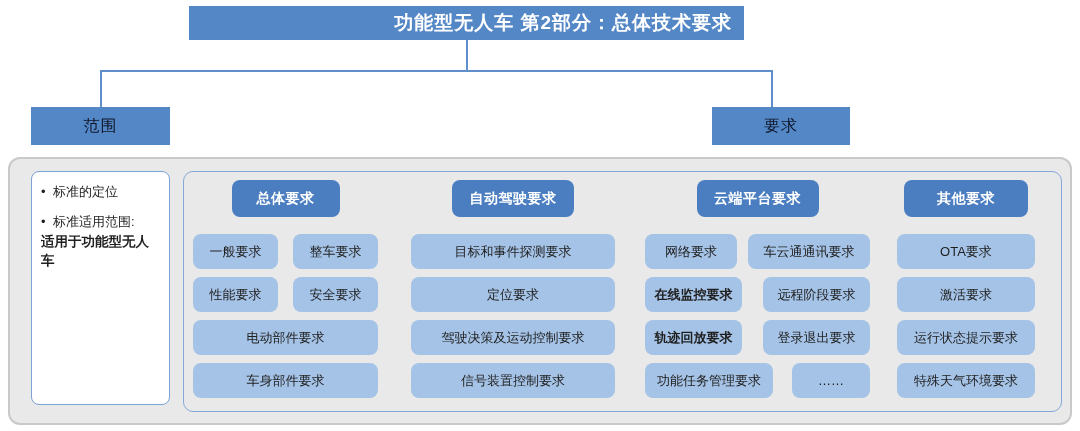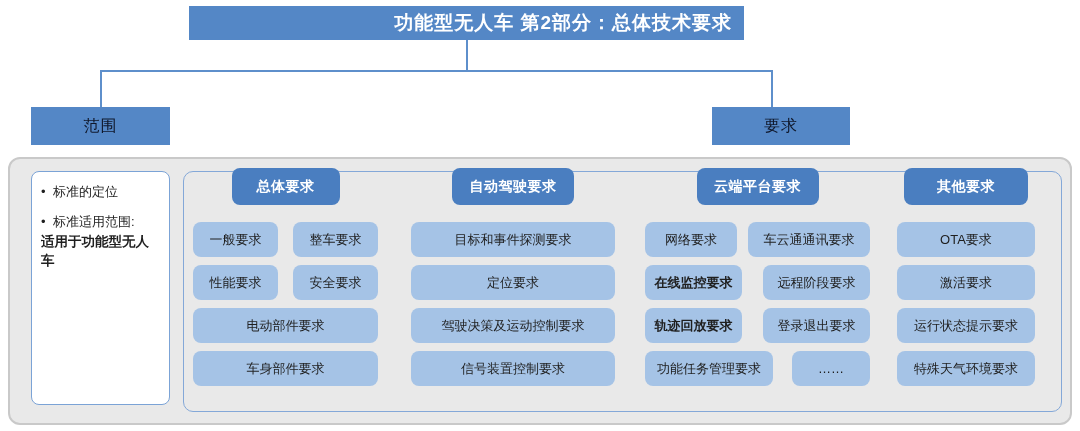--- a/index.html
+++ b/index.html
@@ -50,21 +50,21 @@
     padding:11px 9px;color:var(--text_dark);font-size:13px;line-height:18px;
   }
   .bullet-line{display:flex;margin-bottom:12px;}
   .bullet-line .dot{width:12px;flex:0 0 12px;}
   .scope-card .emphasis{display:block;font-weight:bold;font-size:13.5px;line-height:19px;margin-top:1px;}
 
   .inner-panel{
     position:absolute;left:183px;top:171px;width:879px;height:241px;
     border:1px solid var(--inner_border);border-radius:10px;background:transparent;
   }
-  .col{position:absolute;top:168px;display:flex;flex-direction:column;align-items:center;}
+  .col{position:absolute;top:180px;display:flex;flex-direction:column;align-items:center;}
   .col1{left:193px;width:185px;}
   .col2{left:411px;width:204px;}
   .col3{left:645px;width:225px;}
   .col4{left:897px;width:138px;}
   .pill{
     height:37px;border-radius:8px;background:var(--pill_blue);color:#ffffff;
     font-weight:bold;font-size:14px;display:flex;align-items:center;justify-content:center;
     margin-bottom:17px;letter-spacing:0.5px;
   }
   .col1 .pill{width:108px;}

